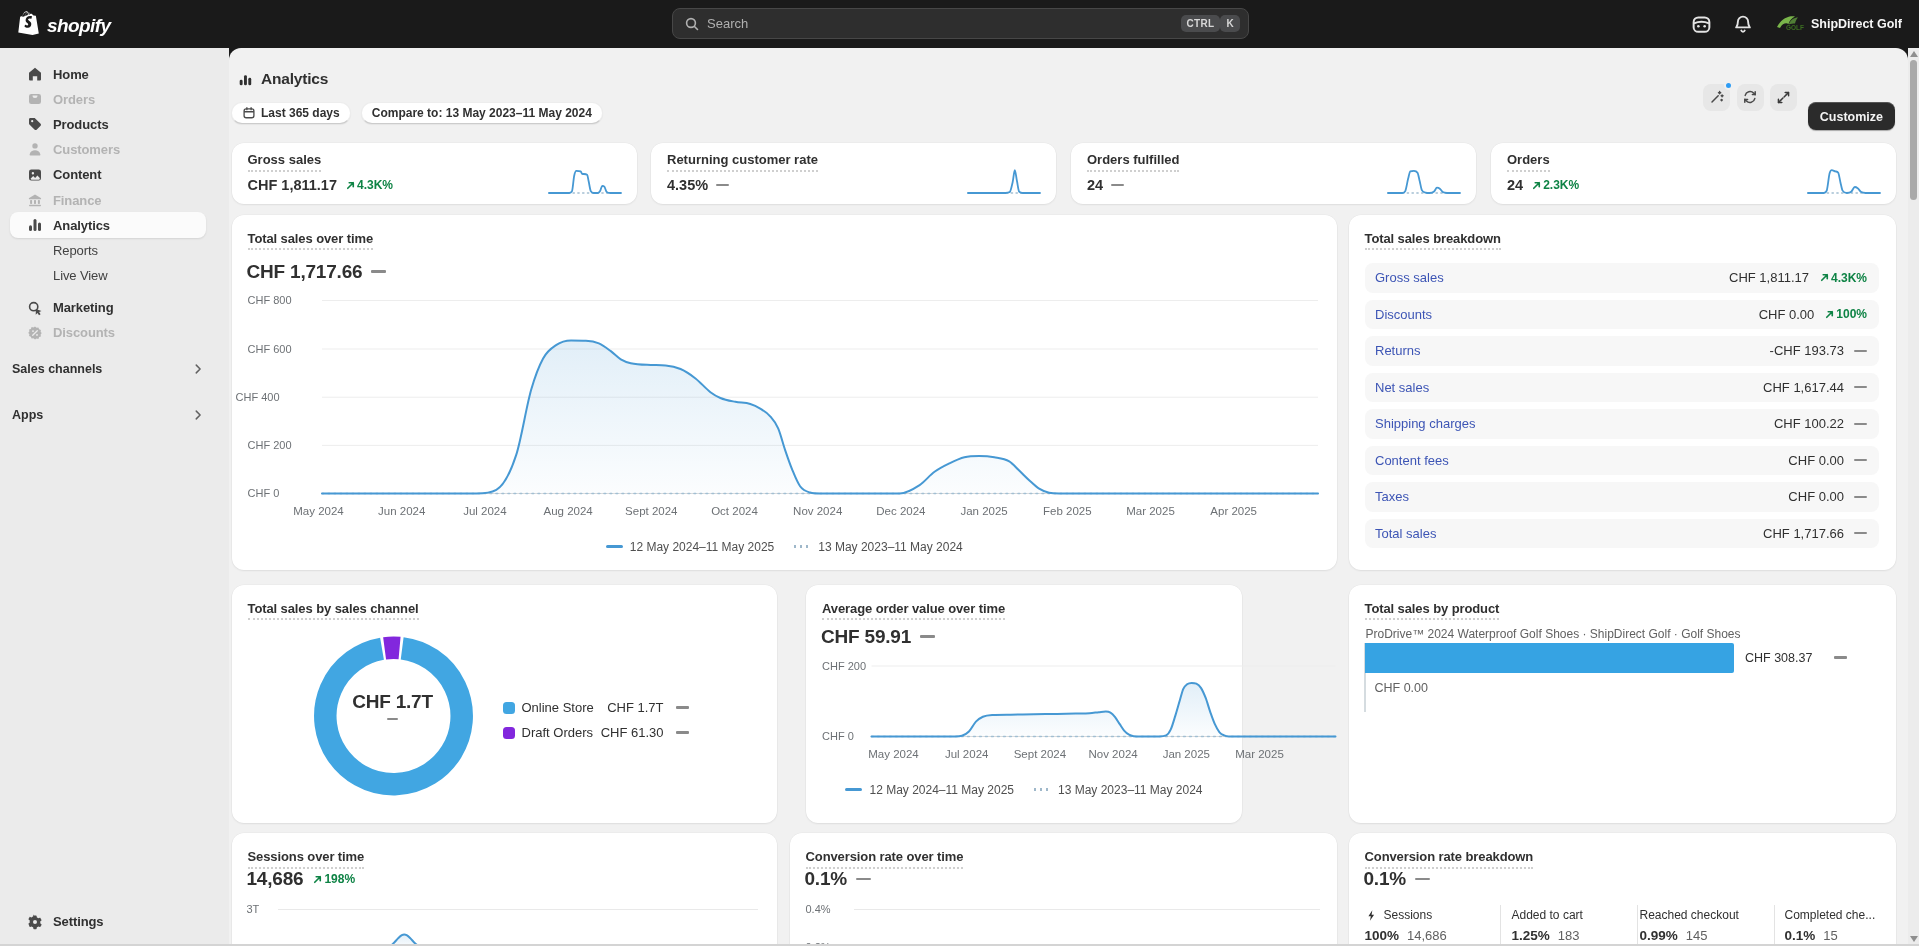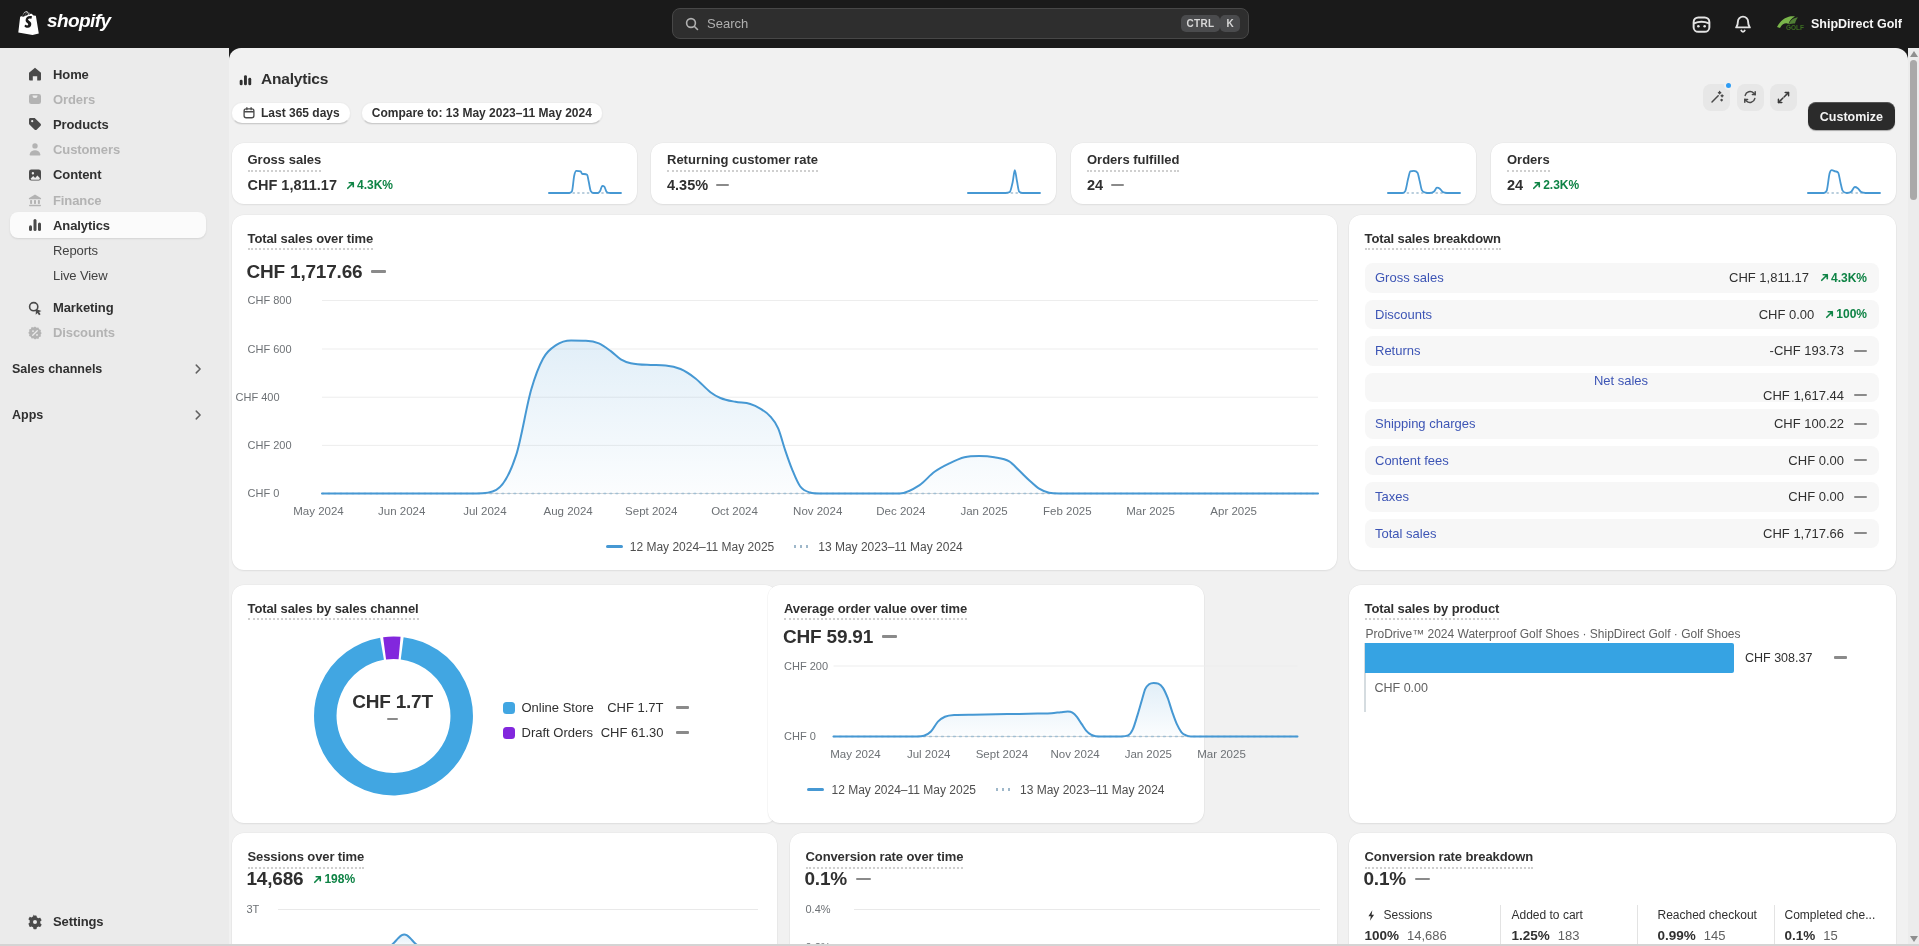--- a/index.html
+++ b/index.html
@@ -2,21 +2,21 @@
 <html><head>
 <meta charset="utf-8">
 <style>
   * { margin:0; padding:0; box-sizing:border-box; }
   html,body { width:1919px; height:946px; overflow:hidden; }
   body { background:#1a1a1a; font-family:"Liberation Sans","DejaVu Sans",sans-serif; color:#303030; }
   .app { position:relative; width:1919px; height:946px; }
 
   
   .topbar { position:absolute; left:0; top:0; width:1919px; height:48px; background:#1a1a1a; }
-  .logo { position:absolute; left:18px; top:10px; display:flex; align-items:flex-start; gap:5px; }
+  .logo { position:absolute; left:18px; top:10px; display:flex; align-items:flex-end; gap:5px; }
   .wordmark { color:#fff; font-size:19px; font-weight:700; font-style:italic; letter-spacing:-0.6px; }
   .search { position:absolute; left:672px; top:8px; width:577px; height:31px; background:#2e2e2e; border:1px solid #474747; border-radius:8px; display:flex; align-items:center; padding:0 8px 0 11px; cursor:text; }
   .search .ph { color:#b0b0b0; font-size:13px; margin-left:7px; flex:1; }
   .kbd { background:#4a4b4d; color:#d7d7d7; font-size:10px; font-weight:700; border-radius:5px; padding:3px 6px; letter-spacing:.3px; }
   .top-actions { position:absolute; right:11px; top:0; height:48px; display:flex; align-items:center; gap:8px; }
   .tb-btn { background:none; border:none; width:34px; height:34px; display:flex; align-items:center; justify-content:center; cursor:pointer; border-radius:8px; }
   .store-chip { display:flex; align-items:center; gap:7px; background:none; border:none; cursor:pointer; padding:4px 6px; border-radius:8px; }
   .store-chip span { color:#f6f6f6; font-size:12.5px; font-weight:700; font-family:"Liberation Sans",sans-serif; }
 
   
@@ -482,21 +482,21 @@
               </span>
             </div>
           </div>
           <div class="bd-row" style="top: 121.5px;">
             <span class="lbl">Returns</span>
             <div class="right">
               <span class="val">-CHF 193.73</span>
               <span class="dash" style="width: 13px;"></span>
             </div>
           </div>
-          <div class="bd-row" style="top: 158px; flex-direction: column;">
+          <div class="bd-row" style="top: 158px;">
             <span class="lbl">Net sales</span>
             <div class="right">
               <span class="val">CHF 1,617.44</span>
               <span class="dash" style="width: 13px;"></span>
             </div>
           </div>
           <div class="bd-row" style="top: 194.5px;">
             <span class="lbl">Shipping charges</span>
             <div class="right">
               <span class="val">CHF 100.22</span>
@@ -548,21 +548,21 @@
           </div>
           <div class="dn-li" style="top: 140px;">
             <div class="sw" style="background: rgb(130, 39, 221);"></div>
             <span class="lbl">Draft Orders</span>
             <span class="val">CHF 61.30</span>
             <span class="dash" style="width: 13px;"></span>
           </div>
         </div>
     </section>
 
-    <section class="card" id="card-aov" style="left:539px; top:536.5px; width:436px; height:238px;">
+    <section class="card" id="card-aov" style="left:577px; top:536.5px; width:436px; height:238px;">
       <div class="card-title"><span class="us">Average order value over time</span></div>
       <div class="big-row" style="top:41px;">
         <span class="big-val">CHF 59.91</span>
         <span class="dash" style="width:15px"></span>
       </div>
       <div id="aov-chart" style="position: absolute; left: 0px; top: 0px; width: 547.5px; height: 160px;"><svg width="547.5" height="160" viewBox="0 0 547.5 160">
             <defs>
               <linearGradient id="aov-chart-g" x1="0" y1="0" x2="0" y2="1">
                 <stop offset="0%" stop-color="#4698d3" stop-opacity="0.16"></stop>
                 <stop offset="100%" stop-color="#4698d3" stop-opacity="0.02"></stop>
@@ -666,21 +666,21 @@
           </div>
           <div class="fn-col" style="left: 163px;">
             <div class="fn-lab">
               <span>Added to cart</span>
             </div>
             <div class="fn-vals">
               <span class="fn-pct">1.25%</span>
               <span class="fn-cnt">183</span>
             </div>
           </div>
-          <div class="fn-col" style="left: 309px; text-align: center;">
+          <div class="fn-col" style="left: 291px; text-align: center;">
             <div class="fn-lab">
               <span>Reached checkout</span>
             </div>
             <div class="fn-vals">
               <span class="fn-pct">0.99%</span>
               <span class="fn-cnt">145</span>
             </div>
           </div>
           <div class="fn-col" style="left: 436px;">
             <div class="fn-lab">

